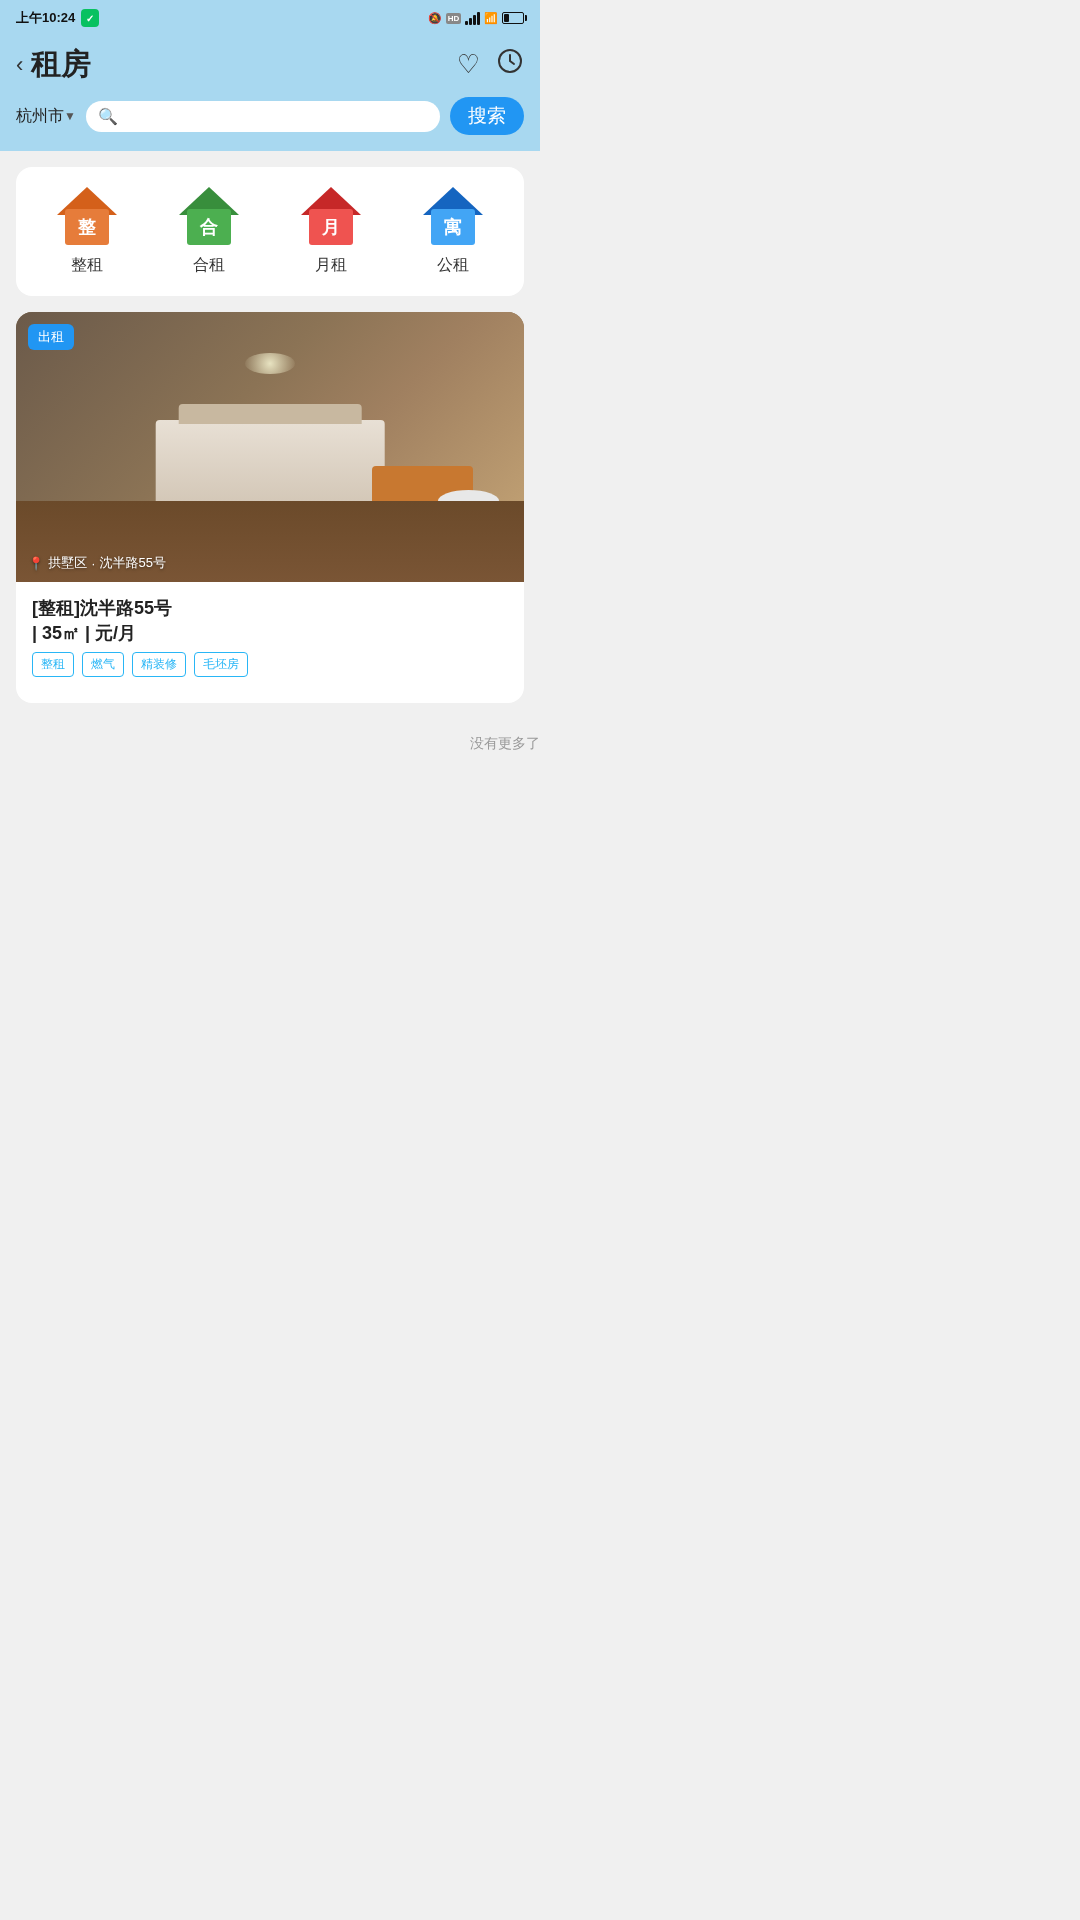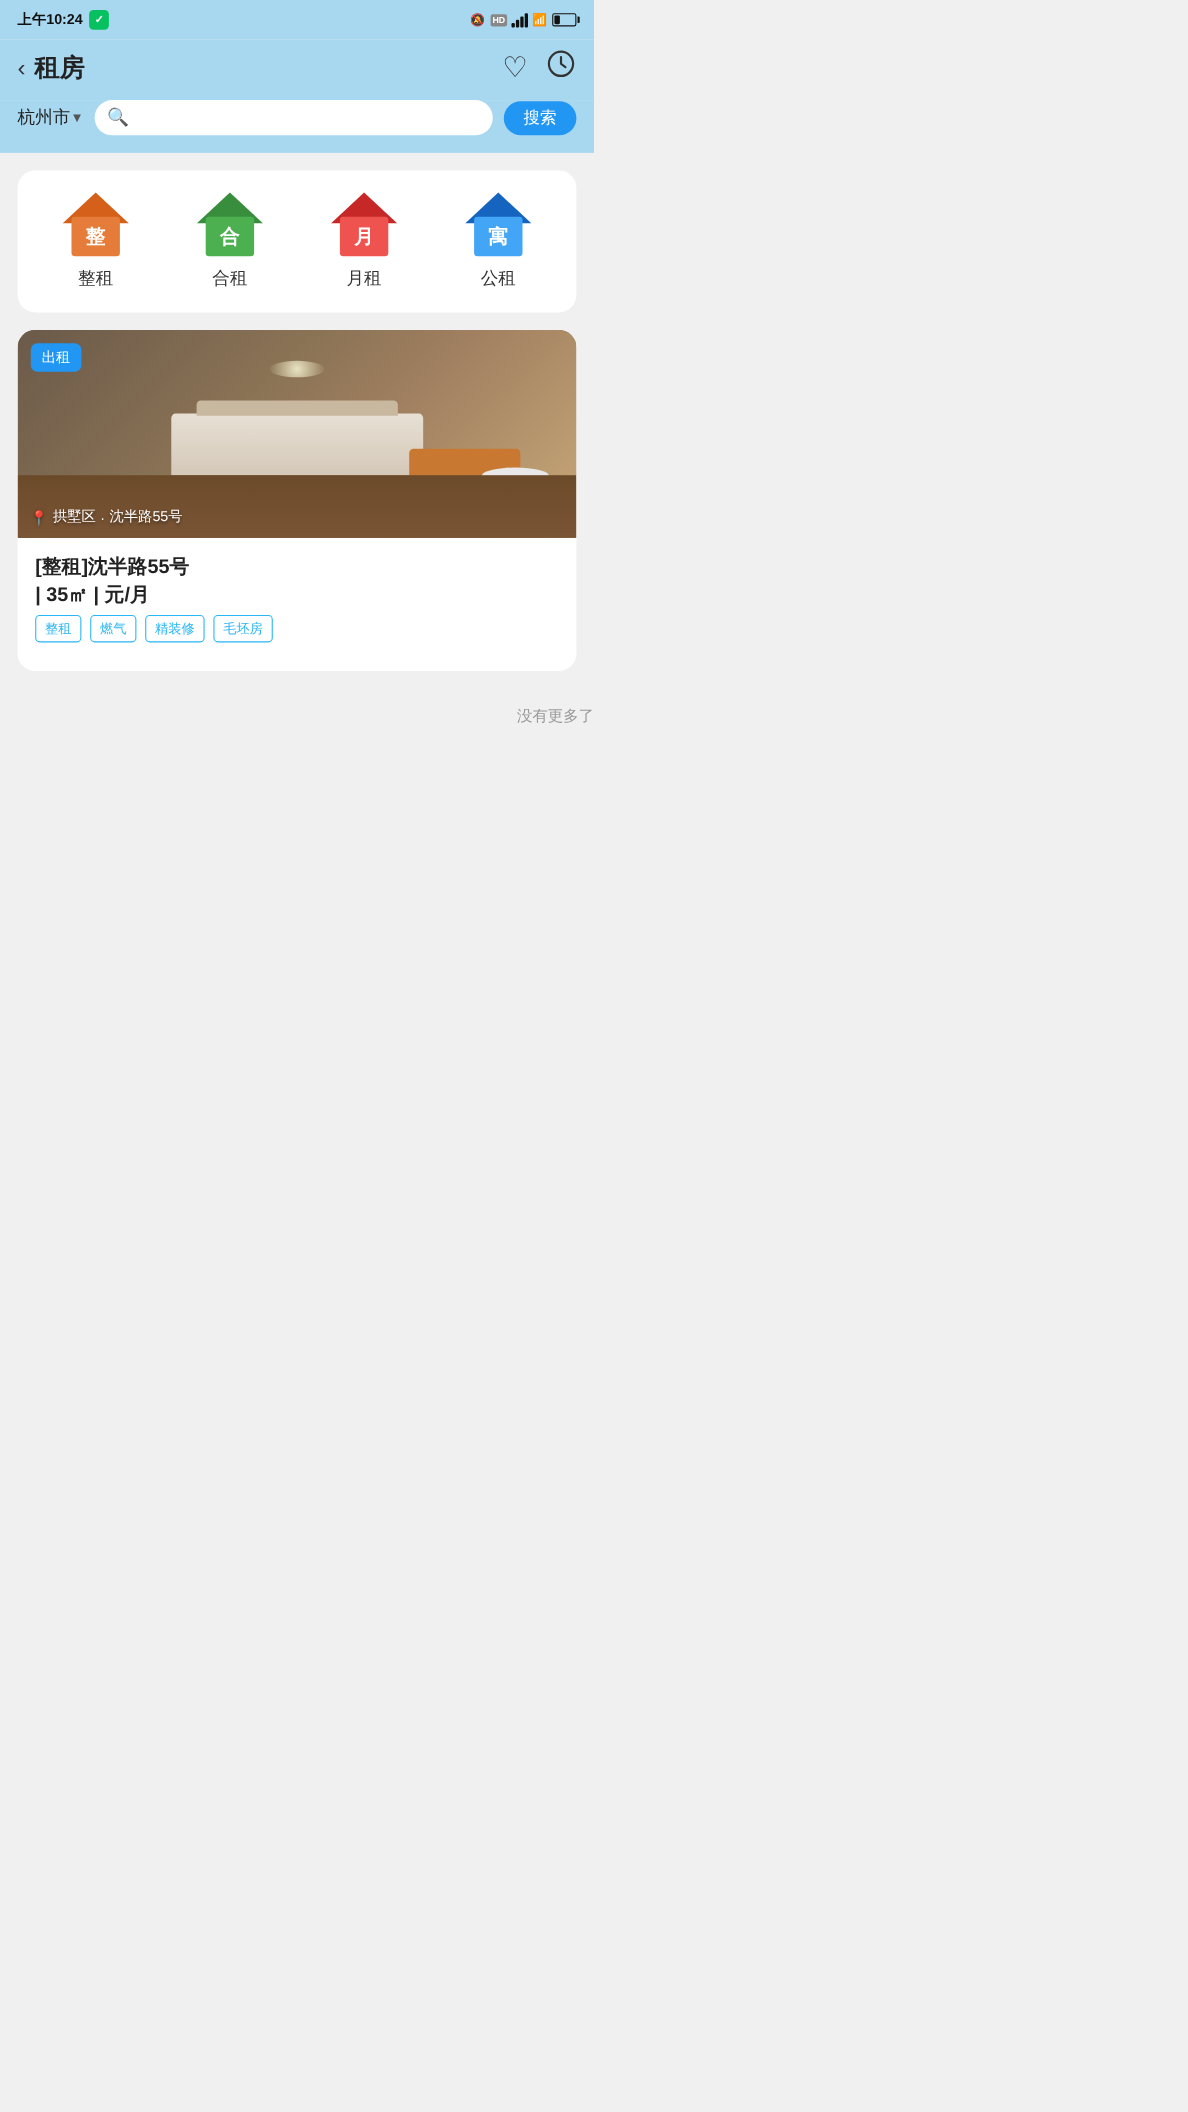--- a/index.html
+++ b/index.html
@@ -106,21 +106,21 @@
       display: flex;
       align-items: center;
       gap: 8px;
     }
     .back-btn {
       font-size: 22px;
       color: #333;
       cursor: pointer;
     }
     .page-title {
-      font-size: 23px;
+      font-size: 30px;
       font-weight: 700;
       color: #222;
     }
     .header-right {
       display: flex;
       align-items: center;
       gap: 16px;
     }
     .header-icon {
       font-size: 26px;
@@ -169,21 +169,21 @@
       outline: none;
       font-size: 14px;
       background: transparent;
     }
     .search-btn {
       background: #2196F3;
       color: white;
       border: none;
       border-radius: 20px;
       padding: 6px 18px;
-      font-size: 15px;
+      font-size: 19px;
       cursor: pointer;
       white-space: nowrap;
     }
 
     
     .category-section {
       background: white;
       margin: 16px 16px;
       border-radius: 16px;
       padding: 20px 10px;
@@ -246,21 +246,21 @@
     }
     .listing-card {
       background: white;
       border-radius: 16px;
       overflow: hidden;
       margin-bottom: 16px;
     }
     .listing-image-container {
       position: relative;
       width: 100%;
-      height: 189px;
+      height: 270px;
       background: #8B7355;
       overflow: hidden;
     }
     
     .bedroom-scene {
       width: 100%;
       height: 100%;
       background: linear-gradient(135deg, #6b5a4a 0%, #8b7355 40%, #a08060 60%, #c8a878 100%);
       position: relative;
     }

